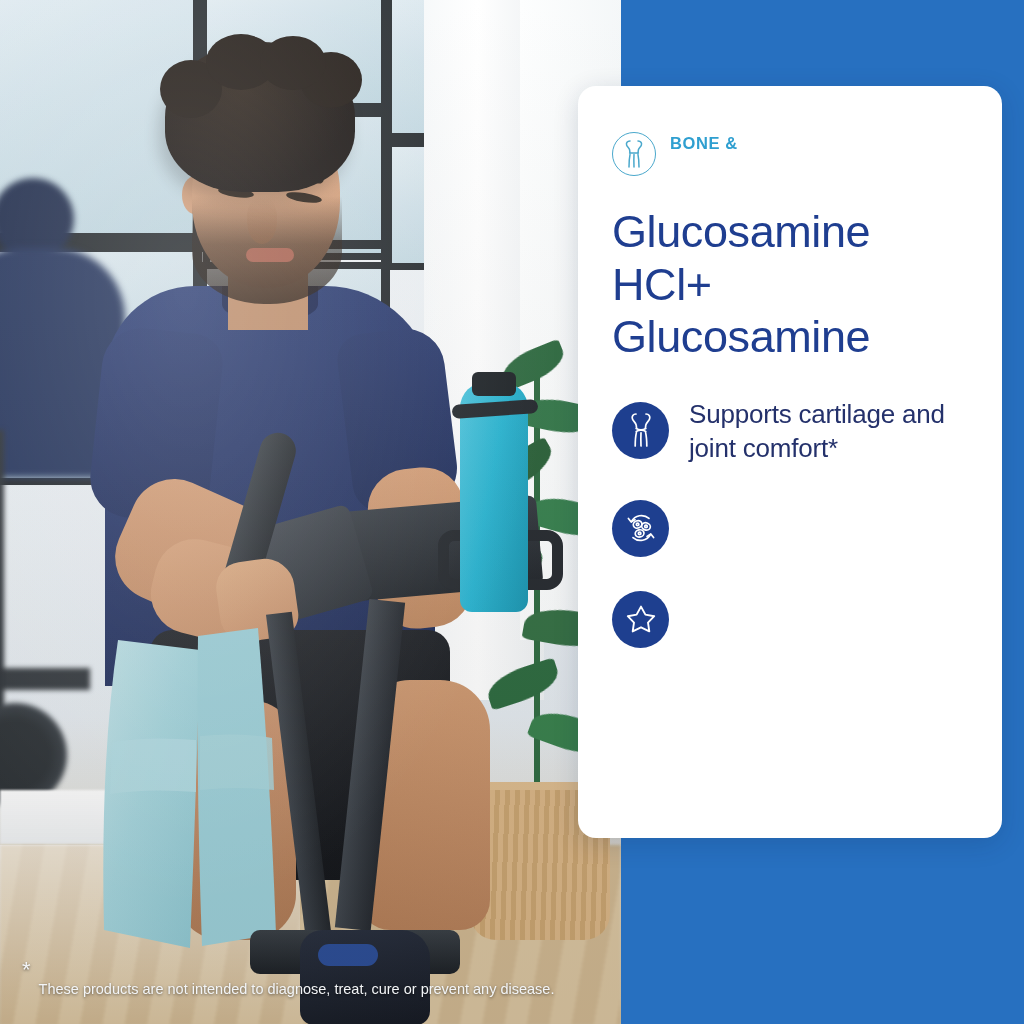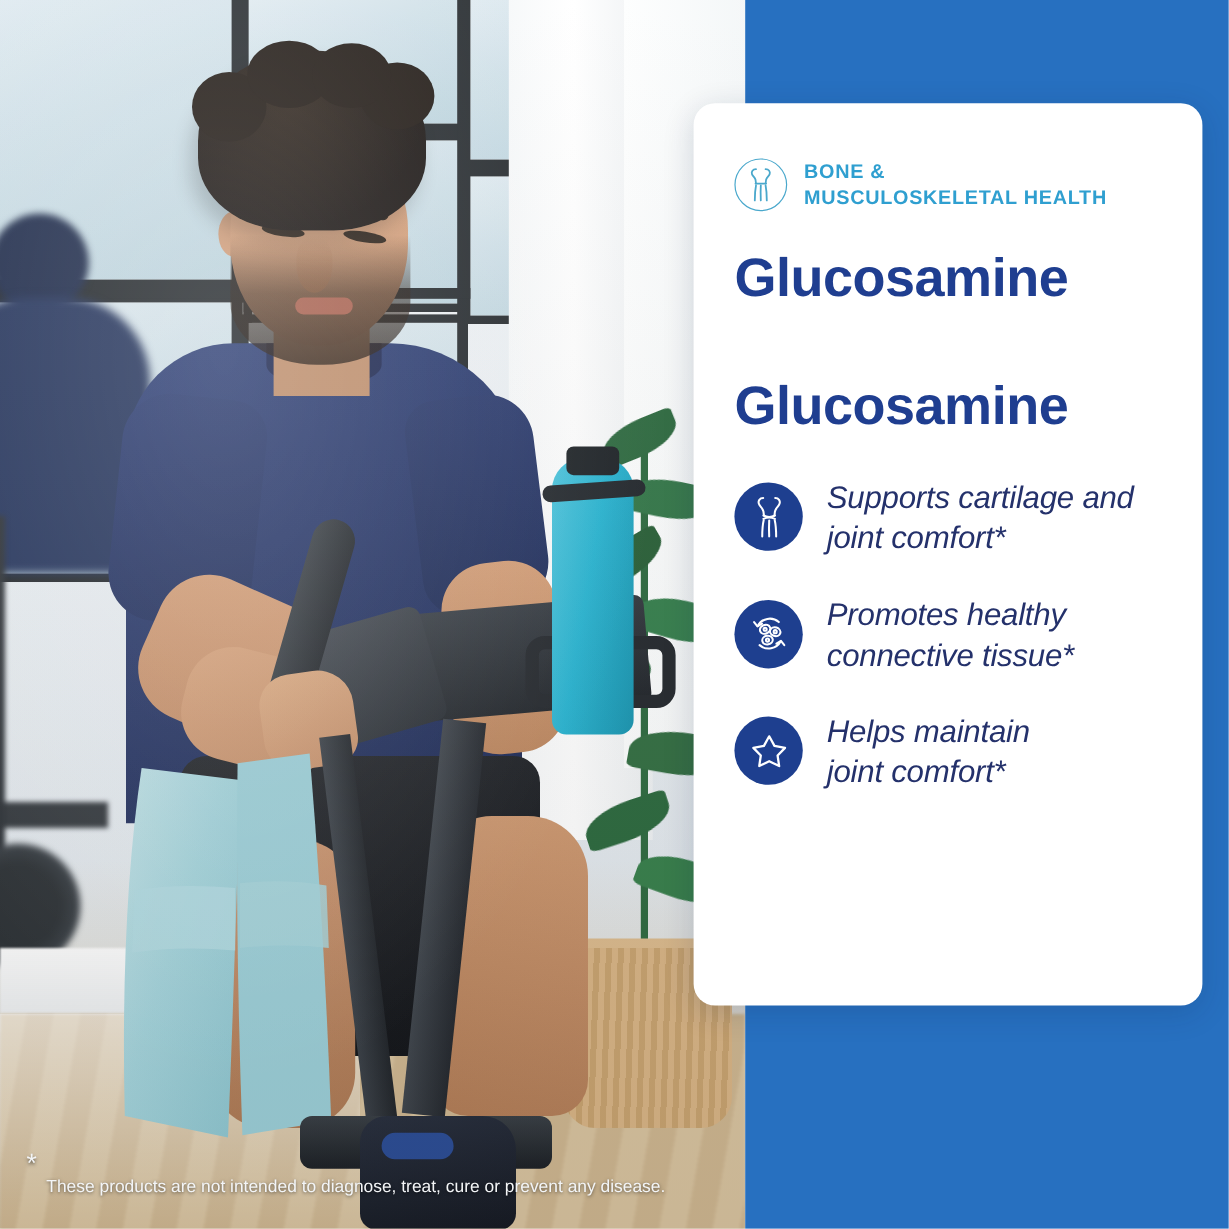--- a/index.html
+++ b/index.html
@@ -378,21 +378,21 @@
     color:#2f9fd0;
     font-weight:bold;
     font-size:16.5px;
     letter-spacing:.6px;
     line-height:1.34;
   }
 
   
   .headline {
     color:#1f3e90;
-    font-weight:bold;
+    font-weight:normal;
     font-size:45px;
     line-height:1.17;
     letter-spacing:-.4px;
     margin-bottom:34px;
   }
 
   
   .benefits { display:flex; flex-direction:column; gap:30px; }
   .benefit {
     display:flex;
@@ -405,21 +405,20 @@
     border-radius:50%;
     background:#1e3f8f;
     display:flex; align-items:center; justify-content:center;
     margin-top:4px;
   }
   .benefit-text {
     color:#24316b;
     font-size:26px;
     line-height:1.3;
     letter-spacing:-.2px;
-    font-style:italic;
   }
 
   
   .disclaimer {
     position:absolute;
     left:22px; top:955px;
     width:590px;
     display:flex;
     align-items:flex-start;
     gap:8px;
@@ -547,27 +546,26 @@
           <path d="M9 2 C6.2 2 5 4 5.6 6 C6.2 8 8 8.6 8.6 10.8 L9 14"></path>
           <path d="M17 2 C19.8 2 21 4 20.4 6 C19.8 8 18 8.6 17.4 10.8 L17 14"></path>
           <path d="M8.6 14 L17.4 14"></path>
           <path d="M9 15.6 C8.4 18.6 8 22 8 28"></path>
           <path d="M13 15.6 C12.8 19 12.8 23 13 28"></path>
           <path d="M17 15.6 C17.6 18.6 18 22 18 28"></path>
         </svg>
       </span>
       <span class="eyebrow-text">
         <span>BONE &amp;</span><br>
-        <span>MUSCULOSKELETAL HEALTH</span>
       </span>
     </div>
 
     <h1 class="headline">
       <span>Glucosamine</span><br>
-      <br>
+      <span>HCl+</span><br>
       <span>Glucosamine</span>
     </h1>
 
     <div class="benefits">
 
       <div class="benefit">
         <span class="benefit-icon">
           <svg width="30" height="36" viewBox="0 0 30 36" fill="none" stroke="#ffffff" stroke-width="1.7" stroke-linecap="round" stroke-linejoin="round">
             <path d="M10 2 C7 2 5.6 4.4 6.4 6.8 C7.2 9.4 9.6 10.2 10.2 13.2 L10.6 16.4"></path>
             <path d="M20 2 C23 2 24.4 4.4 23.6 6.8 C22.8 9.4 20.4 10.2 19.8 13.2 L19.4 16.4"></path>
@@ -593,35 +591,27 @@
             <path d="M26.6 23.4 A11.4 11.4 0 0 1 9 26.6"></path>
             <path d="M29.6 26.6 L26.8 23 L23 25.4"></path>
             <ellipse cx="13.6" cy="13.4" rx="4.4" ry="3.6" transform="rotate(-22 13.6 13.4)"></ellipse>
             <circle cx="13.6" cy="13.4" r="1.3"></circle>
             <ellipse cx="22" cy="15.4" rx="4.4" ry="3.6" transform="rotate(18 22 15.4)"></ellipse>
             <circle cx="22" cy="15.4" r="1.3"></circle>
             <ellipse cx="15.6" cy="22.4" rx="4.4" ry="3.6" transform="rotate(-12 15.6 22.4)"></ellipse>
             <circle cx="15.6" cy="22.4" r="1.3"></circle>
           </svg>
         </span>
-        <span class="benefit-text">
-          <span>Promotes healthy</span><br>
-          <span>connective tissue*</span>
-        </span>
       </div>
 
       <div class="benefit">
         <span class="benefit-icon">
           <svg width="34" height="34" viewBox="0 0 34 34" fill="none" stroke="#ffffff" stroke-width="1.9" stroke-linecap="round" stroke-linejoin="round">
             <path d="M17 4.6 L21.4 12.6 L30.2 14.2 L24 20.6 L25.3 29.4 L17 25.3 L8.7 29.4 L10 20.6 L3.8 14.2 L12.6 12.6 Z"></path>
           </svg>
-        </span>
-        <span class="benefit-text">
-          <span>Helps maintain</span><br>
-          <span>joint comfort*</span>
         </span>
       </div>
 
     </div>
   </div>
 
   <div class="disclaimer">
     <span class="disclaimer-star">*</span>
     <span class="disclaimer-lines">
       <br>

